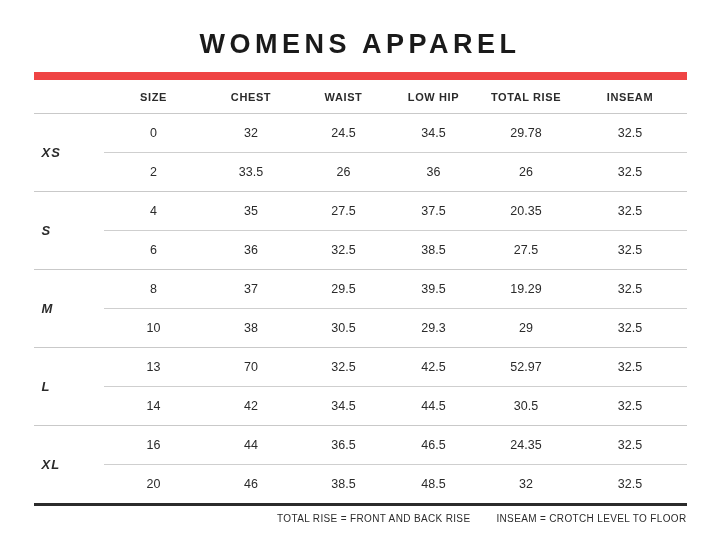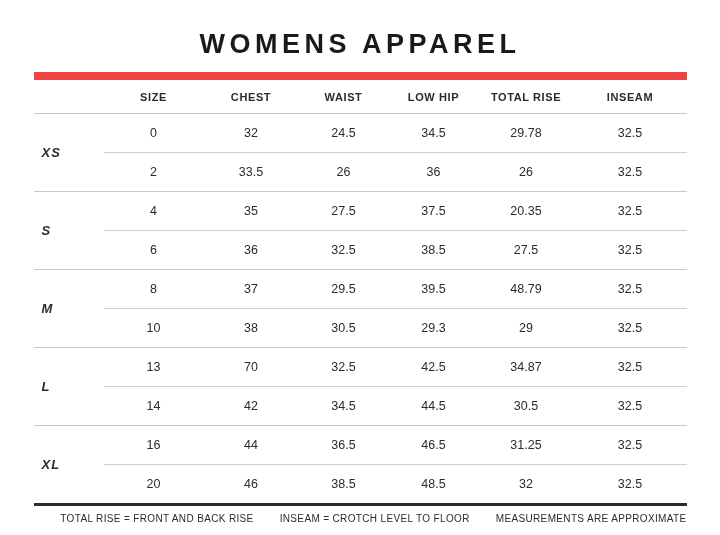--- a/index.html
+++ b/index.html
@@ -154,73 +154,72 @@
       </tr>
     </tbody>
 
     <tbody>
       <tr class="row-a">
         <th class="glabel" rowspan="2">M</th>
         <td>8</td>
         <td>37</td>
         <td>29.5</td>
         <td>39.5</td>
-        <td>48.79</td>
+        <td>19.29</td>
         <td>32.5</td>
       </tr>
       <tr>
         <td>10</td>
         <td>38</td>
         <td>30.5</td>
         <td>29.3</td>
         <td>29</td>
         <td>32.5</td>
       </tr>
     </tbody>
 
     <tbody>
       <tr class="row-a">
         <th class="glabel" rowspan="2">L</th>
         <td>13</td>
         <td>70</td>
         <td>32.5</td>
         <td>42.5</td>
-        <td>34.87</td>
+        <td>52.97</td>
         <td>32.5</td>
       </tr>
       <tr>
         <td>14</td>
         <td>42</td>
         <td>34.5</td>
         <td>44.5</td>
         <td>30.5</td>
         <td>32.5</td>
       </tr>
     </tbody>
 
     <tbody>
       <tr class="row-a">
         <th class="glabel" rowspan="2">XL</th>
         <td>16</td>
         <td>44</td>
         <td>36.5</td>
         <td>46.5</td>
-        <td>31.25</td>
+        <td>24.35</td>
         <td>32.5</td>
       </tr>
       <tr>
         <td>20</td>
         <td>46</td>
         <td>38.5</td>
         <td>48.5</td>
         <td>32</td>
         <td>32.5</td>
       </tr>
     </tbody>
   </table>
 
   <div class="footnotes">
     <span>TOTAL RISE = FRONT AND BACK RISE</span>
     <span>INSEAM = CROTCH LEVEL TO FLOOR</span>
-    <span>MEASUREMENTS ARE APPROXIMATE</span>
   </div>
 
 </div>
 
 </body></html>

